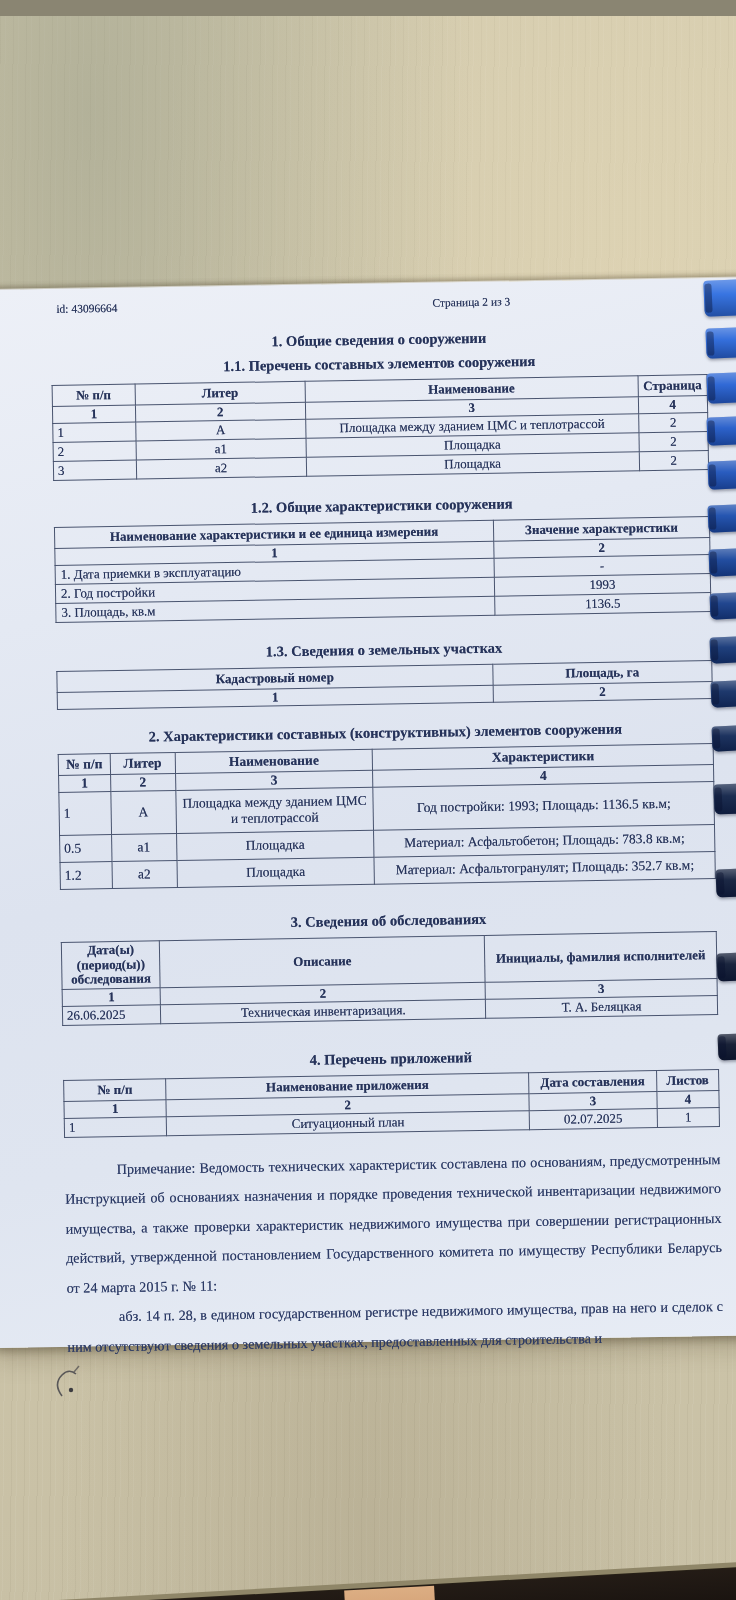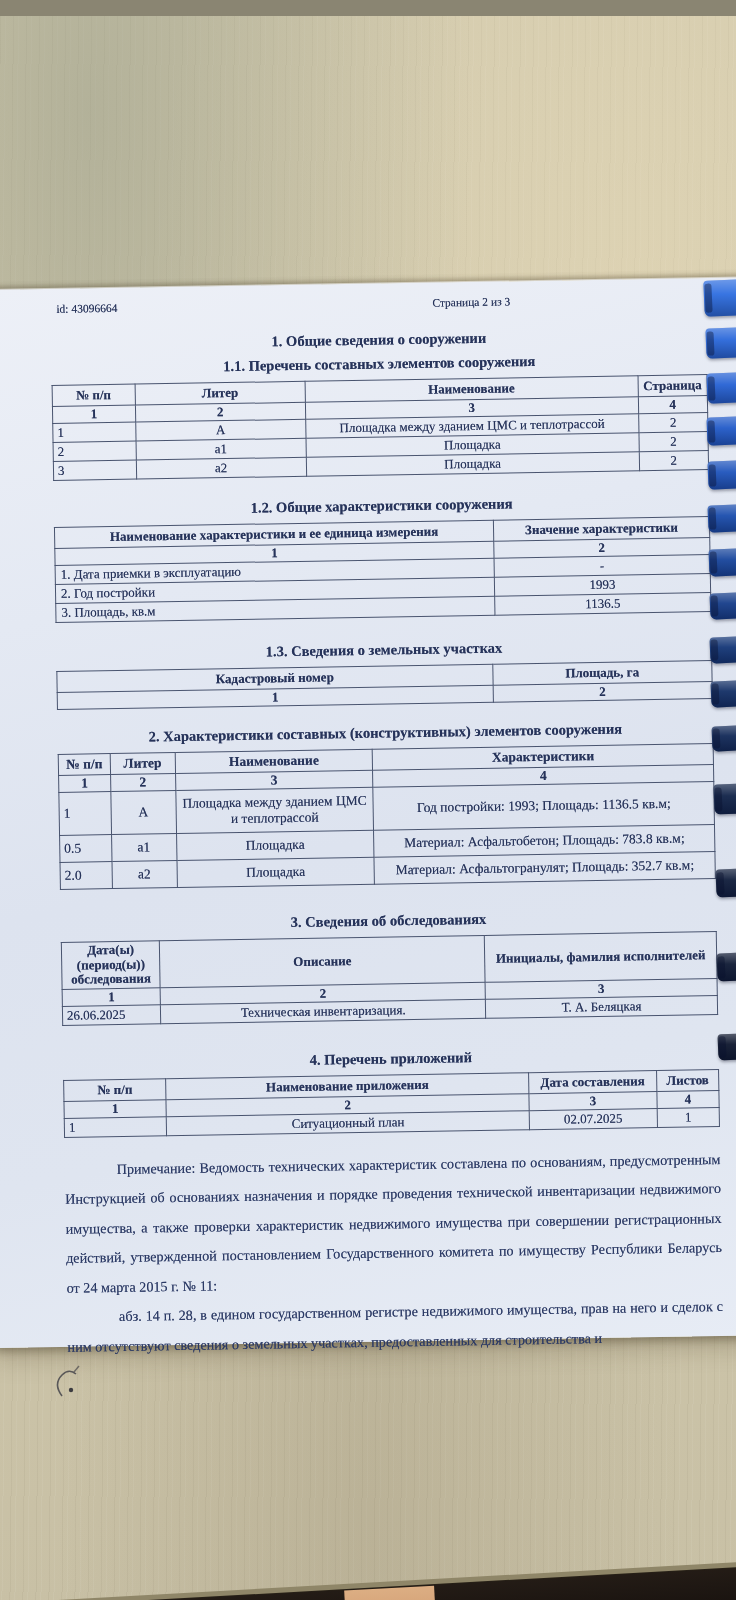--- a/index.html
+++ b/index.html
@@ -227,21 +227,21 @@
                 <td>Площадка между зданием ЦМС и теплотрассой</td>
                 <td>Год постройки: 1993; Площадь: 1136.5  кв.м;</td>
               </tr>
               <tr>
                 <td>0.5</td>
                 <td>а1</td>
                 <td>Площадка</td>
                 <td>Материал: Асфальтобетон; Площадь: 783.8  кв.м;</td>
               </tr>
               <tr>
-                <td>2.0</td>
+                <td>1.2</td>
                 <td>а2</td>
                 <td>Площадка</td>
                 <td>Материал: Асфальтогранулят; Площадь: 352.7 кв.м;</td>
               </tr>
             </tbody>
         </table>
       </div>
 
       <h2 class="gap28">3. Сведения об обследованиях</h2>
       <div class="tbl-wrap">

